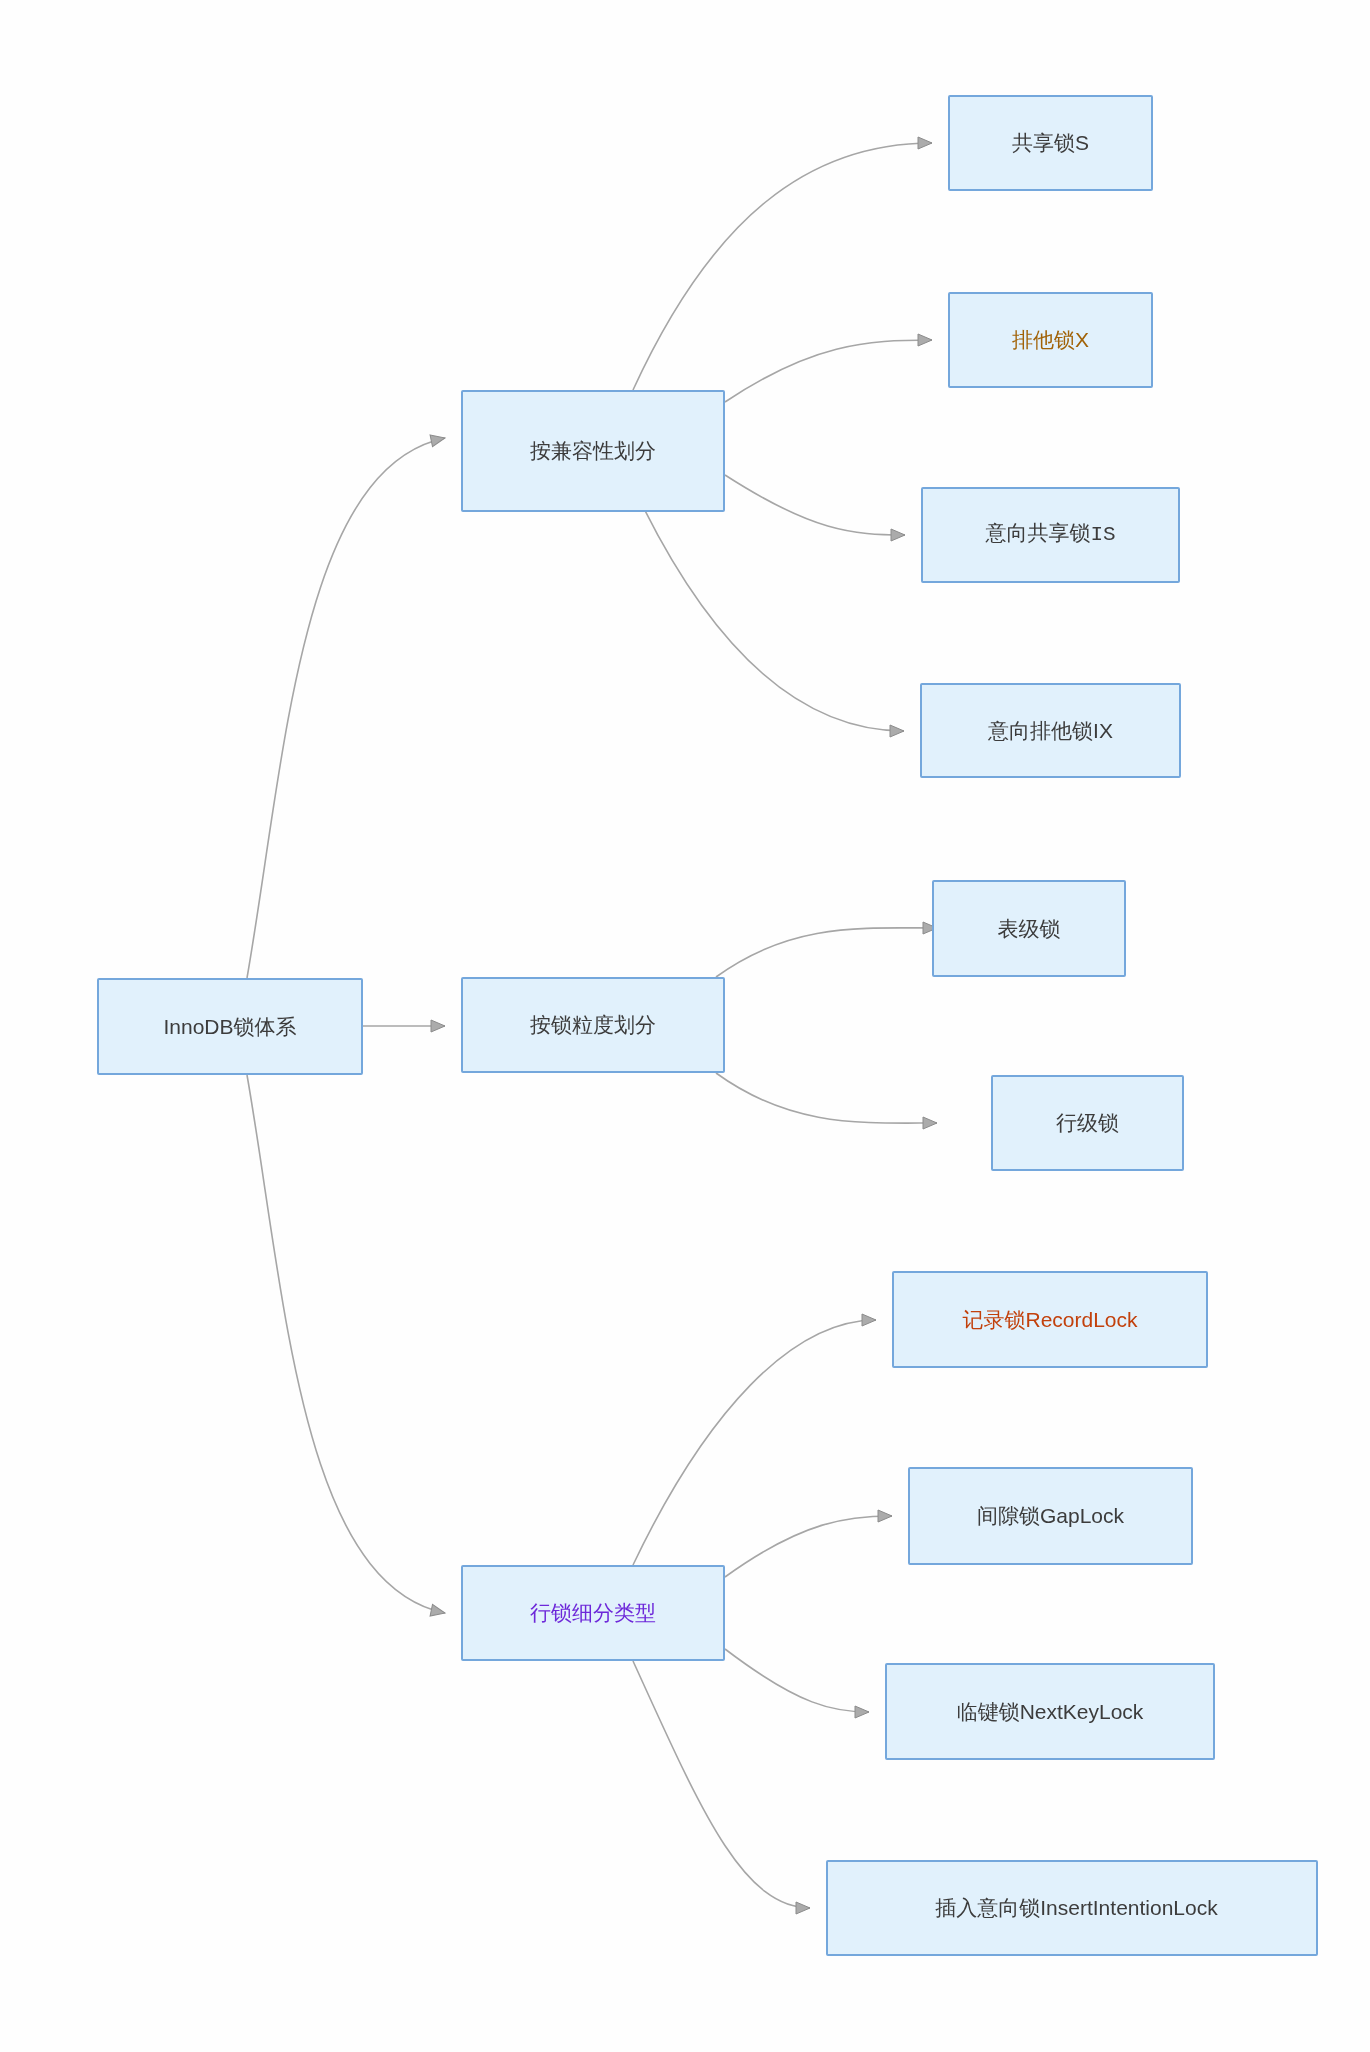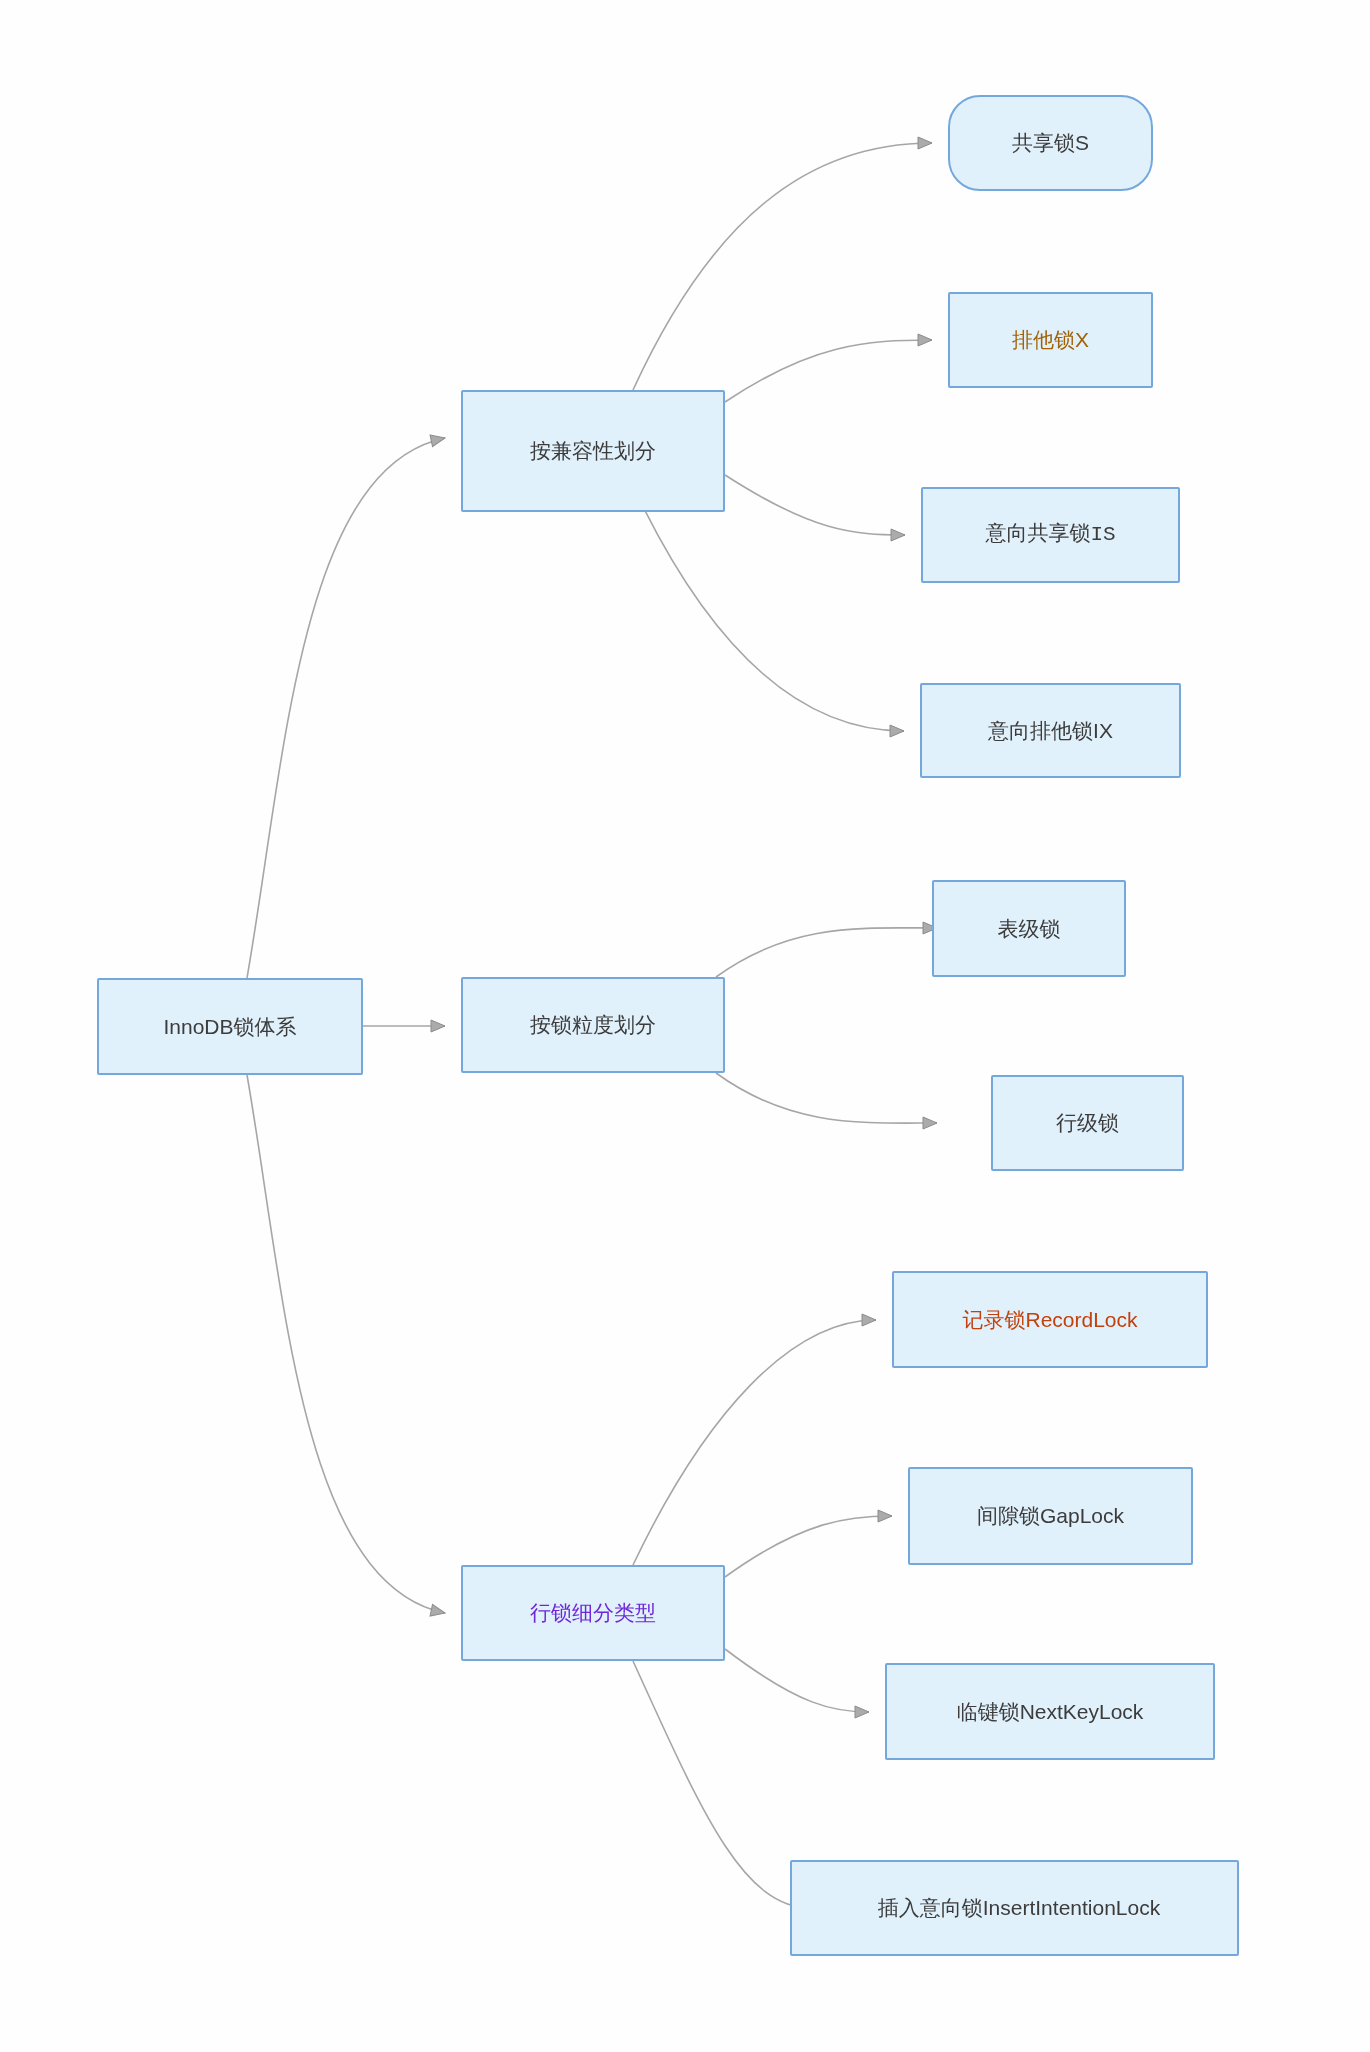--- a/index.html
+++ b/index.html
@@ -79,21 +79,21 @@
       </div>
       <div class="node" style="left: 461px; top: 390px; width: 264px; height: 122px; background: rgb(225, 241, 252); border-color: rgb(116, 167, 220);">
         <span class="node-label" style="color: rgb(60, 60, 60);">按兼容性划分</span>
       </div>
       <div class="node" style="left: 461px; top: 977px; width: 264px; height: 96px; background: rgb(225, 241, 252); border-color: rgb(116, 167, 220);">
         <span class="node-label" style="color: rgb(60, 60, 60);">按锁粒度划分</span>
       </div>
       <div class="node" style="left: 461px; top: 1565px; width: 264px; height: 96px; background: rgb(225, 241, 252); border-color: rgb(116, 167, 220);">
         <span class="node-label" style="color: #6d28d9;">行锁细分类型</span>
       </div>
-      <div class="node" style="left: 948px; top: 95px; width: 205px; height: 96px; background: rgb(225, 241, 252); border-color: rgb(116, 167, 220); border-radius: 32px;">
+      <div class="node" style="left: 948px; top: 95px; width: 205px; height: 96px; background: rgb(225, 241, 252); border-color: rgb(116, 167, 220);">
         <span class="node-label" style="color: rgb(60, 60, 60);">共享锁S</span>
       </div>
       <div class="node" style="left: 948px; top: 292px; width: 205px; height: 96px; background: rgb(225, 241, 252); border-color: rgb(116, 167, 220);">
         <span class="node-label" style="color: #a16207;">排他锁X</span>
       </div>
       <div class="node" style="left: 921px; top: 487px; width: 259px; height: 96px; background: rgb(225, 241, 252); border-color: rgb(116, 167, 220); font-family: Liberation Mono, monospace;">
         <span class="node-label" style="color: rgb(60, 60, 60);">意向共享锁IS</span>
       </div>
       <div class="node" style="left: 920px; top: 683px; width: 261px; height: 95px; background: rgb(225, 241, 252); border-color: rgb(116, 167, 220);">
         <span class="node-label" style="color: rgb(60, 60, 60);">意向排他锁IX</span>
@@ -106,17 +106,17 @@
       </div>
       <div class="node" style="left: 892px; top: 1271px; width: 316px; height: 97px; background: rgb(225, 241, 252); border-color: rgb(116, 167, 220);">
         <span class="node-label" style="color: #c2410c;">记录锁RecordLock</span>
       </div>
       <div class="node" style="left: 908px; top: 1467px; width: 285px; height: 98px; background: rgb(225, 241, 252); border-color: rgb(116, 167, 220);">
         <span class="node-label" style="color: rgb(60, 60, 60);">间隙锁GapLock</span>
       </div>
       <div class="node" style="left: 885px; top: 1663px; width: 330px; height: 97px; background: rgb(225, 241, 252); border-color: rgb(116, 167, 220);">
         <span class="node-label" style="color: rgb(60, 60, 60);">临键锁NextKeyLock</span>
       </div>
-      <div class="node" style="left: 790px; top: 1860px; width: 449px; height: 96px; background: rgb(225, 241, 252); border-color: rgb(116, 167, 220); padding-left: 9px;">
+      <div class="node" style="left: 826px; top: 1860px; width: 492px; height: 96px; background: rgb(225, 241, 252); border-color: rgb(116, 167, 220); padding-left: 9px;">
         <span class="node-label" style="color: rgb(60, 60, 60);">插入意向锁InsertIntentionLock</span>
       </div>
     </div>
 </div>
 
 </body></html>

